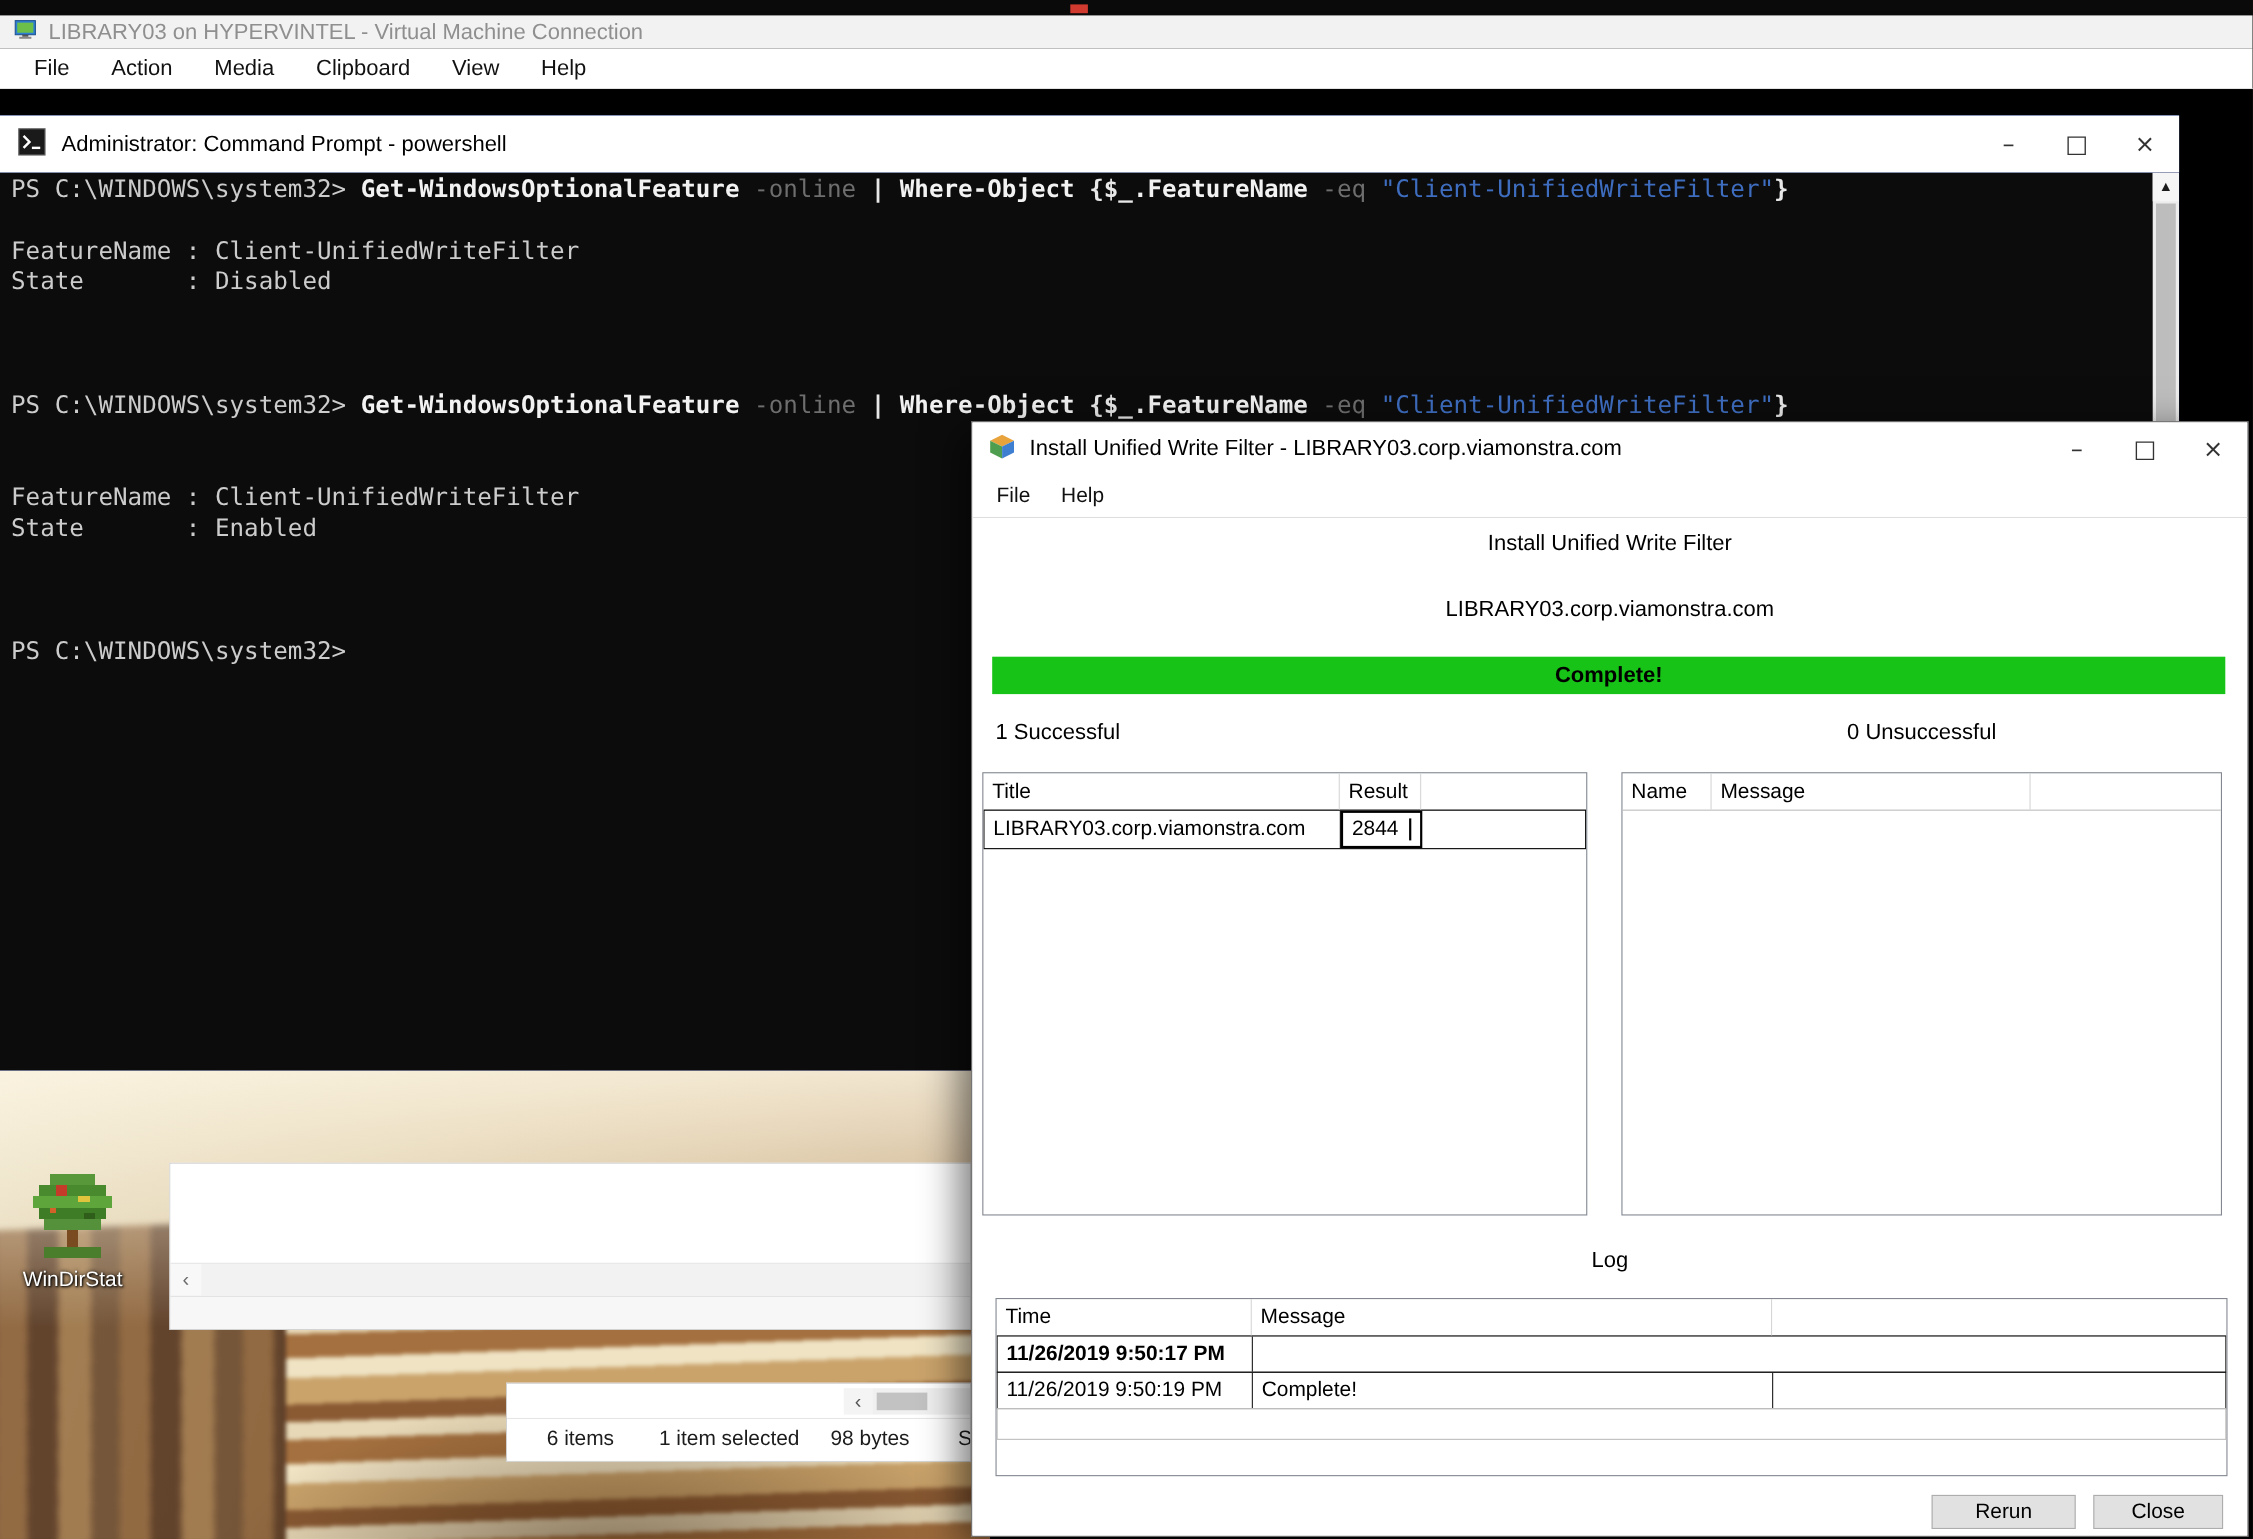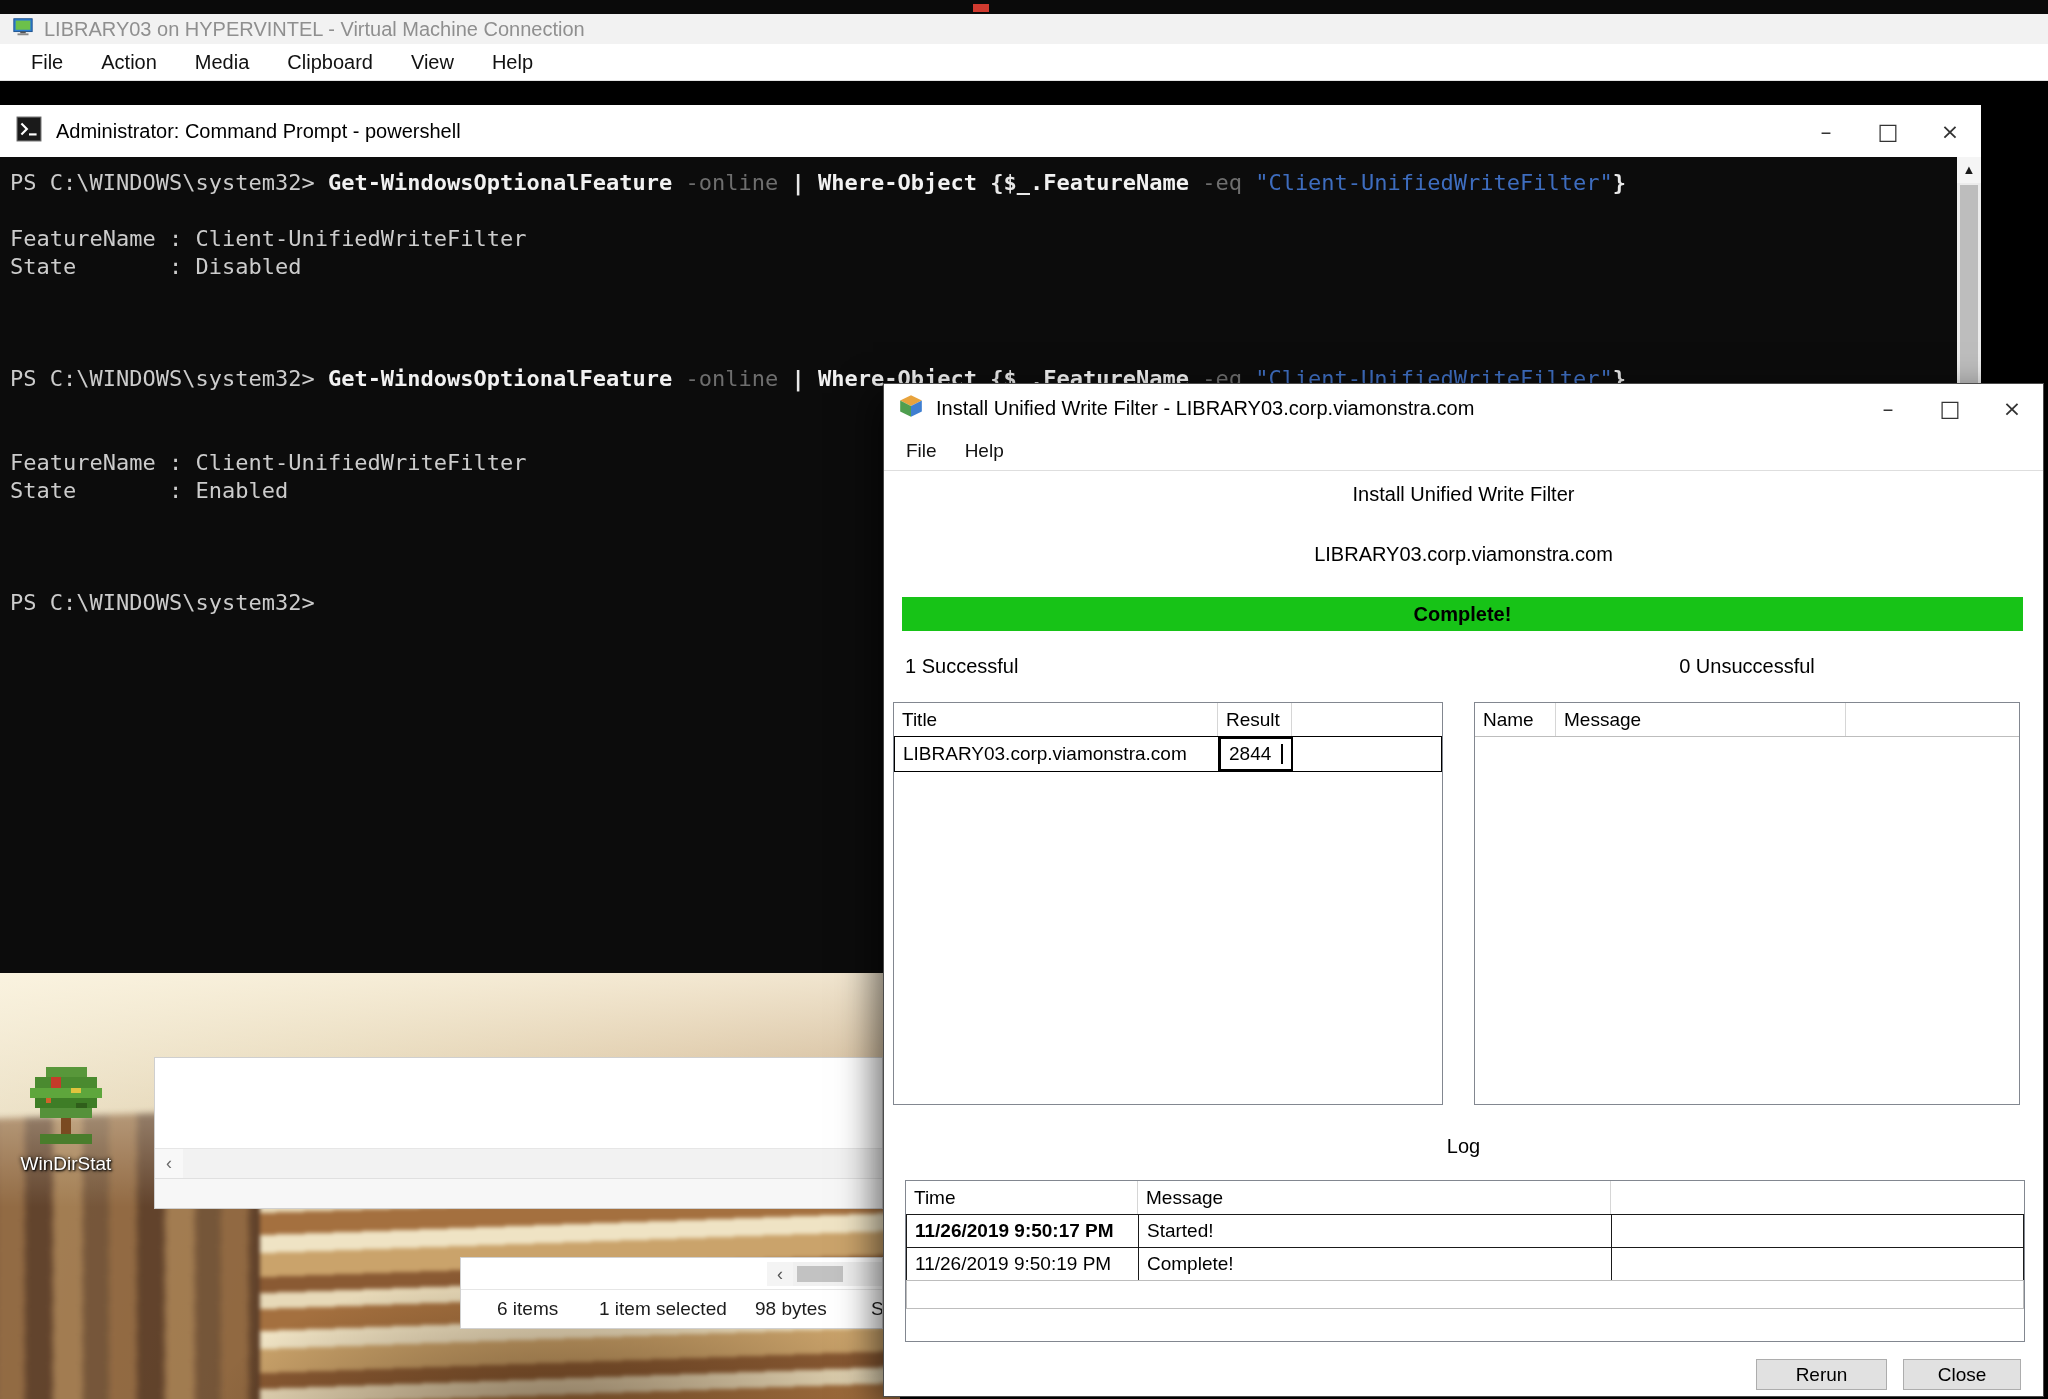--- a/index.html
+++ b/index.html
@@ -56,21 +56,21 @@
 
   
   .cmd-window { position:absolute; left:0; top:105px; width:1981px; height:868px; background:#1d4ed8; }
   .cmd-titlebar { height:52px; background:#fff; display:flex; align-items:center; }
   .cmd-titlebar .w-icon { margin-left:16px; }
   .cmd-titlebar .w-title { margin-left:14px; font-size:20px; color:#000; flex:1; white-space:nowrap; }
   .w-controls { display:flex; height:100%; }
   .w-btn { width:62px; height:100%; display:flex; align-items:center; justify-content:center;
            font-size:22px; color:#333; font-family:"DejaVu Sans", sans-serif; }
   .cmd-body { position:relative; height:816px; background:#0c0c0c; overflow:hidden; }
-  .term { position:absolute; left:10px; top:12px; right:34px; font-family:"DejaVu Sans Mono", monospace;
+  .term { position:absolute; left:10px; top:2px; right:34px; font-family:"DejaVu Sans Mono", monospace;
           font-size:22px; line-height:28px; white-space:pre; }
   .t-line { height:28px; }
   .c-cmd, .c-var, .c-pipe { font-weight:bold; }
   .t-scroll { position:absolute; right:0; top:0; bottom:0; width:24px; background:#ececec; }
   .t-scroll .up { display:block; height:26px; line-height:26px; text-align:center; font-size:13px; color:#1a1a1a; background:#f5f5f5; }
   .t-thumb { position:absolute; left:3px; right:3px; top:28px; height:220px; background:#bdbdbd; }
 
   
   .dlg { position:absolute; left:883px; top:383px; width:1161px; height:1014px; background:#ffffff;
          border:1px solid #4b4b4b; box-shadow:-10px 10px 34px rgba(0,0,0,.55); }
@@ -266,21 +266,20 @@
         </div>
 
       <div class="log-label">Log</div>
       <div class="grid grid-log">
           <div class="g-row g-hdr">
             <div class="g-cell" style="width: 232px;">Time</div>
             <div class="g-cell" style="width: 473px;">Message</div>
           </div>
           <div class="g-row g-data">
             <div class="g-cell" style="width: 232px; font-weight: bold;">11/26/2019 9:50:17 PM</div>
-            <div class="g-cell" style="width: 473px;">Started!</div>
           </div>
           <div class="g-row g-data">
             <div class="g-cell" style="width: 232px;">11/26/2019 9:50:19 PM</div>
             <div class="g-cell" style="width: 473px;">Complete!</div>
           </div>
         </div>
 
       <div class="btn btn-rerun">Rerun</div>
       <div class="btn btn-close">Close</div>
     </div>

